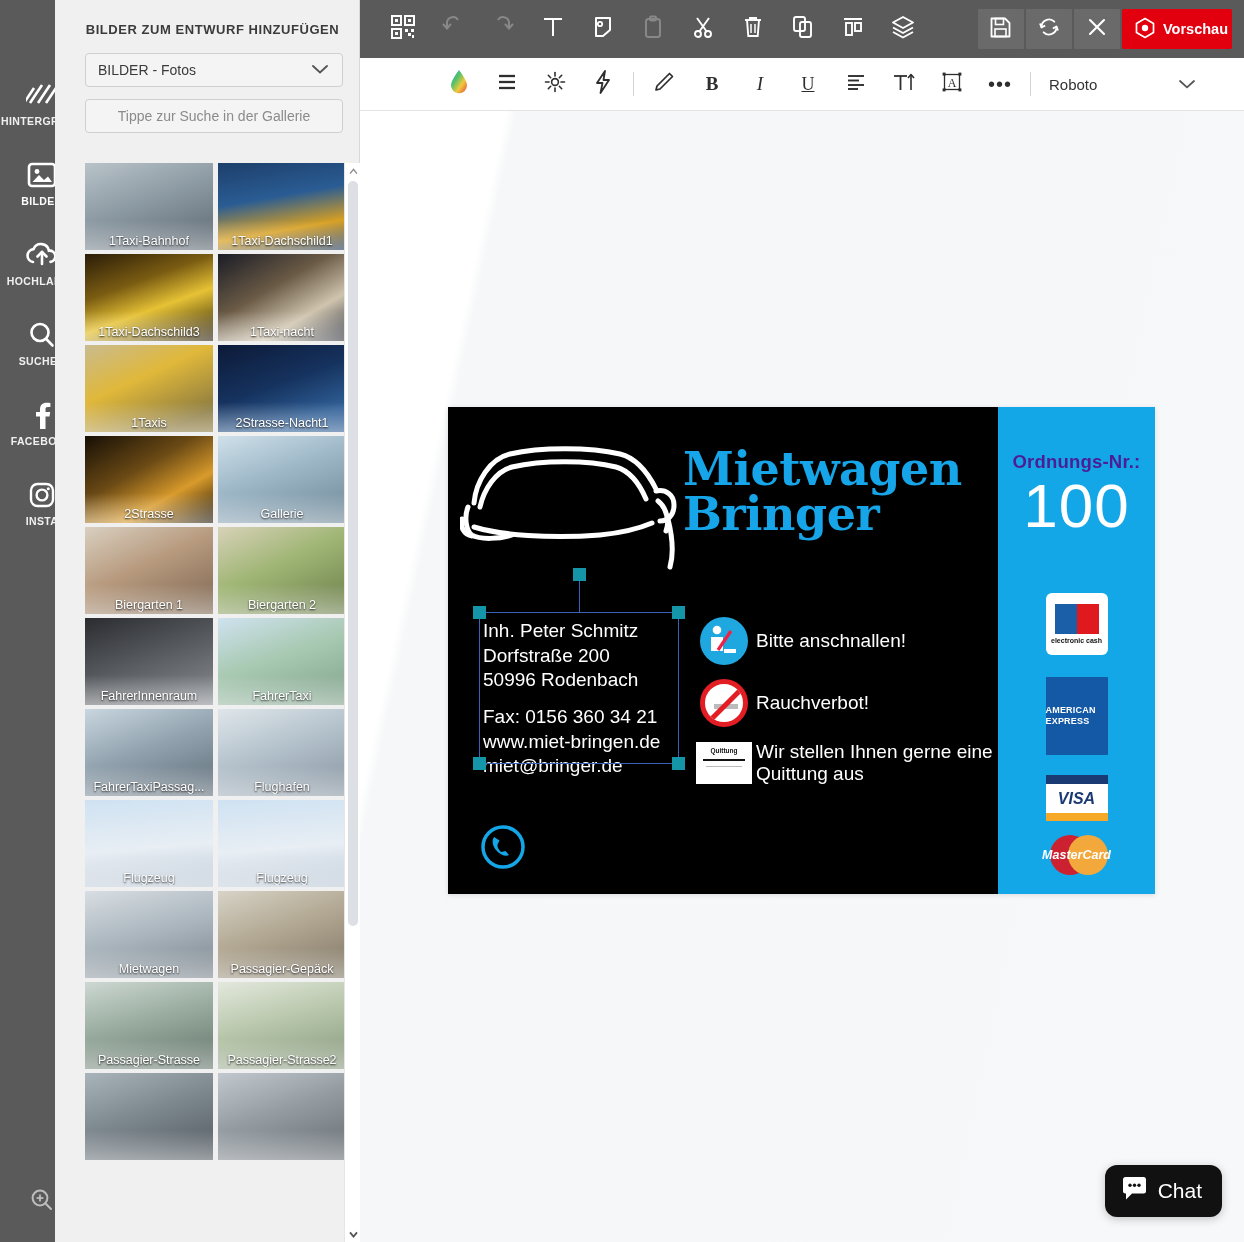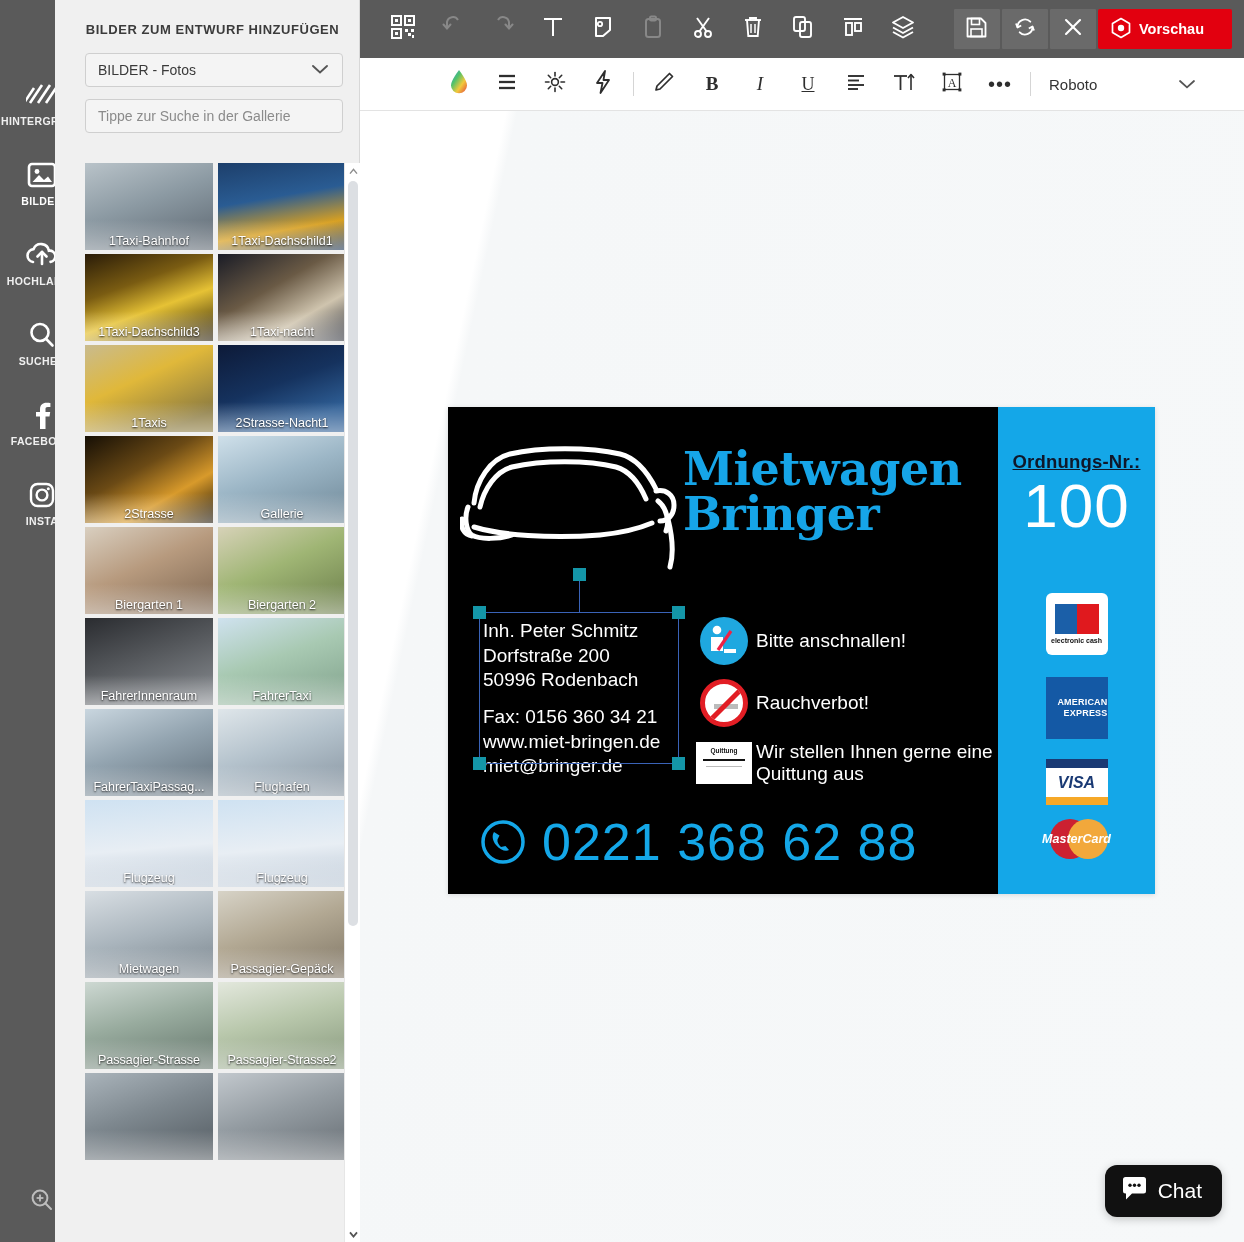--- a/index.html
+++ b/index.html
@@ -42,21 +42,21 @@
   .panel-title {
     margin: 22px 0 0 0; text-align: center; width: 265px;
     font-size: 13px; font-weight: bold; letter-spacing: .55px; color: #3b3b3b;
   }
   .fld {
     margin: 16px 0 0 5px; width: 258px; height: 34px;
     background: #f4f4f4; border: 1px solid #cfcfcf; border-radius: 4px;
     display: flex; align-items: center; padding: 0 12px;
     font-size: 14px; color: #3a3a3a;
   }
-  .fld.search { margin-top: 12px; color: #8b8b8b; }
+  .fld.search { margin-top: 12px; color: #8b8b8b; justify-content: center; }
   .fld .chev { margin-left: auto; }
 
   .grid-wrap {
     position: absolute; left: 5px; top: 163px; width: 327px; height: 1079px;
     overflow: hidden;
   }
   .grid {
     display: grid; grid-template-columns: 128px 128px; gap: 4px 5px;
     width: 261px;
   }
@@ -101,21 +101,21 @@
     width: 50px; height: 48px; display: flex; align-items: center; justify-content: center;
     cursor: pointer; color: #fff;
   }
   .tbtn.dim { color: #888888; }
   .tb1 .spacer { flex: 1; }
   .tbtn.boxed {
     background: #6a6a6a; width: 46px; height: 40px; margin-right: 2px; border-radius: 1px;
   }
   .preview-btn {
     display: flex; align-items: center; gap: 7px;
-    background: #e2000f; color: #fff; height: 40px; padding: 0 28px 0 12px;
+    background: #e2000f; color: #fff; height: 40px; padding: 0 4px 0 12px;
     margin-right: 12px; border-radius: 2px; cursor: pointer;
     font-size: 14.5px; font-weight: bold;
   }
   .tb2 {
     position: absolute; left: 360px; top: 58px; width: 884px; height: 53px;
     background: #ffffff; display: flex; align-items: center; z-index: 4;
     border-bottom: 1px solid #e3e3e3;
   }
   .tb2 .t2 {
     width: 48px; height: 42px; display: flex; align-items: center; justify-content: center;
@@ -141,35 +141,35 @@
   
   .card {
     position: absolute; left: 88px; top: 296px; width: 707px; height: 487px;
     display: flex; box-shadow: 0 1px 5px rgba(0,0,0,.12);
   }
   .card-main { position: relative; width: 550px; height: 487px; background: #000000; }
   .card-side {
     position: relative; width: 157px; height: 487px; background: #14a7e8;
     display: flex; flex-direction: column; align-items: center;
   }
-  .ord-lbl { margin-top: 44px; color: #0f172a; font-size: 18.5px; font-weight: bold; letter-spacing: .2px; text-decoration: underline; }
+  .ord-lbl { margin-top: 44px; color: #4c1d95; font-size: 18.5px; font-weight: bold; letter-spacing: .2px; }
   .ord-num { color: #fff; font-size: 62px; font-weight: 400; line-height: 1; margin-top: 2px; letter-spacing: 1px; }
 
   .paylogo { margin-top: 14px; }
   .ec-card {
     width: 62px; height: 62px; background: #fff; border-radius: 6px;
     display: flex; flex-direction: column; align-items: center; justify-content: center;
   }
   .ec-row { display: flex; }
   .ec-blue { width: 22px; height: 30px; background: #1b5fa8; }
   .ec-red { width: 22px; height: 30px; background: #e0191e; }
   .ec-txt { font-size: 7px; font-weight: bold; margin-top: 3px; color: #111; }
   .amex {
-    width: 62px; height: 62px; background: #1459a5; display: flex;
-    flex-direction: column; align-items: flex-end; justify-content: center;
+    width: 62px; height: 78px; background: #1459a5; display: flex;
+    flex-direction: column; align-items: flex-start; justify-content: center;
     color: #fff; font-size: 9px; font-weight: bold; letter-spacing: .2px; line-height: 1.25;
   }
   .visa {
     width: 62px; height: 46px; background: #fff; border-radius: 0;
     display: flex; flex-direction: column; overflow: hidden;
   }
   .visa .vtop { height: 9px; background: #1a3a74; }
   .visa .vmid { flex: 1; display: flex; align-items: center; justify-content: center;
     color: #1a3a74; font-style: italic; font-weight: bold; font-size: 16px; }
   .visa .vbot { height: 8px; background: #f6a828; }
@@ -816,21 +816,20 @@
           </div>
         </div>
 
         <div class="phone">
           <span class="pico">
             <svg width="50" height="50" viewBox="0 0 50 50">
               <circle cx="25" cy="25" r="20" fill="none" stroke="#14a7e8" stroke-width="3.5"></circle>
               <path d="M16 15 C14 18 14 23 18 28 C22 33 28 35 31 33 L27.5 29 L23 30 C20.5 27.5 19 25 19.5 22.5 L21.5 18.5 Z" fill="#14a7e8"></path>
             </svg>
           </span>
-          <span>0221 368 62 88</span>
         </div>
       </div>
 
       <div class="card-side">
         <div class="ord-lbl">Ordnungs-Nr.:</div>
         <div class="ord-num">100</div>
 
         <div class="paylogo" style="margin-top:56px">
           <div class="ec-card">
             <div class="ec-row">

